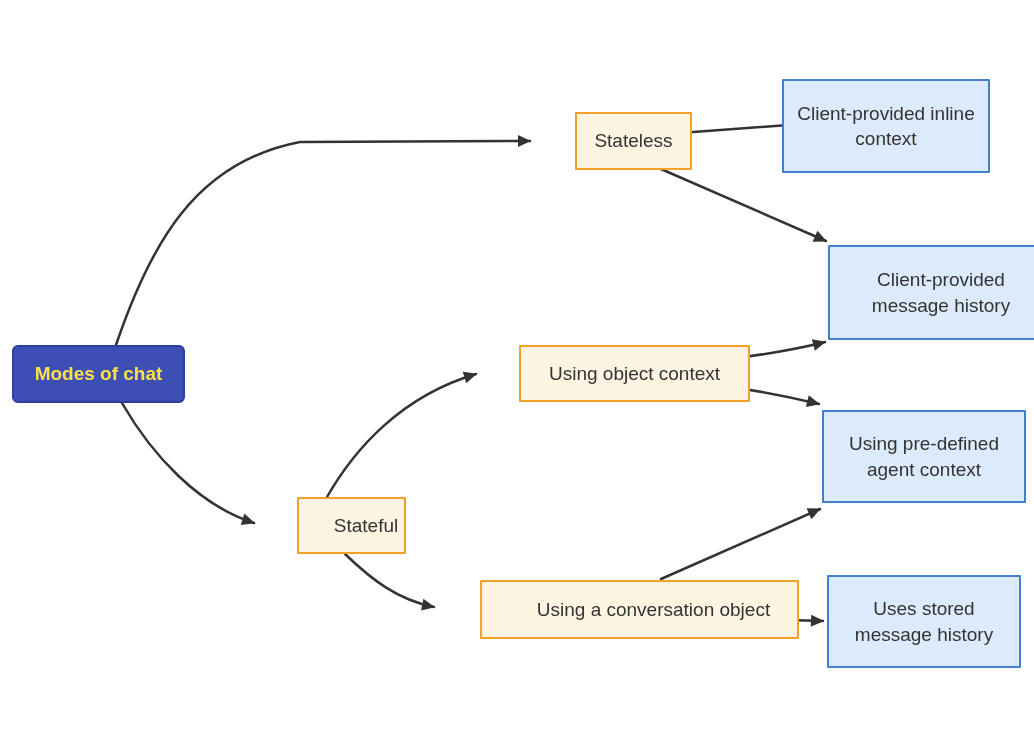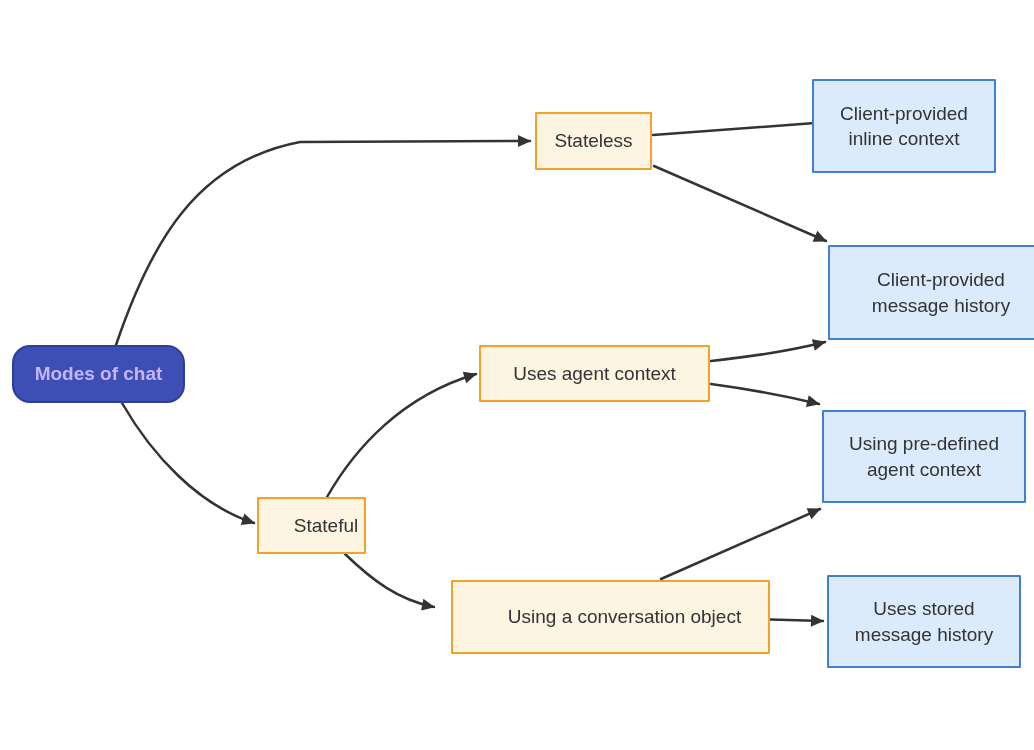--- a/index.html
+++ b/index.html
@@ -30,41 +30,42 @@
     text-align: center;
     box-sizing: border-box;
     font-size: 19px;
     line-height: 1.32;
     color: #333333;
     padding: 4px 8px;
   }
   .node.root {
     background: #3D4EB5;
     border: 2px solid #2F3D9B;
-    border-radius: 18px;
-    color: #c4b5fd;
+    border-radius: 6px;
+    color: #fde047;
     font-weight: bold;
   }
   .node.branch {
     background: #FDF5E1;
     border: 2px solid #F2A22B;
     border-radius: 1px;
+    margin-left: 40px;
   }
   .node.leaf {
     background: #DCEBFB;
     border: 2px solid #4080CE;
     border-radius: 1px;
   }
   
   #n-modes        { left: 12px;  top: 345px; width: 173px; height: 58px; }
   #n-stateless    { left: 535px; top: 112px; width: 117px; height: 58px; }
   #n-stateful     { left: 257px; top: 497px; width: 109px; height: 57px; padding-left: 37px; }
   #n-agentctx     { left: 479px; top: 345px; width: 231px; height: 57px; }
-  #n-convobj      { left: 451px; top: 580px; width: 319px; height: 74px; padding-left: 36px; }
-  #n-inlinectx    { left: 812px; top: 79px;  width: 184px; height: 94px; }
+  #n-convobj      { left: 440px; top: 580px; width: 319px; height: 59px; padding-left: 36px; }
+  #n-inlinectx    { left: 782px; top: 79px;  width: 208px; height: 94px; }
   #n-msghistory   { left: 828px; top: 245px; width: 226px; height: 95px; }
   #n-predefined   { left: 822px; top: 410px; width: 204px; height: 93px; }
   #n-storedhist   { left: 827px; top: 575px; width: 194px; height: 93px; }
   .edge {
     fill: none;
     stroke: #333333;
     stroke-width: 2.5;
     stroke-linecap: round;
   }
 </style>
@@ -90,21 +91,21 @@
     <path class="edge" d="M661,579 L820,509" marker-end="url(#arrow)"></path>
     <path class="edge" d="M757,619 L823,621" marker-end="url(#arrow)"></path>
   </svg>
 
   <div id="n-modes" class="node root">Modes of chat</div>
 
   <div id="n-stateless" class="node branch">Stateless</div>
 
   <div id="n-stateful" class="node branch">Stateful</div>
 
-  <div id="n-agentctx" class="node branch">Uses agent context</div>
+  <div id="n-agentctx" class="node branch">Using object context</div>
 
   <div id="n-convobj" class="node branch">Using a conversation object</div>
 
   <div id="n-inlinectx" class="node leaf">Client-provided inline context</div>
 
   <div id="n-msghistory" class="node leaf">Client-provided message history</div>
 
   <div id="n-predefined" class="node leaf">Using pre-defined agent context</div>
 
   <div id="n-storedhist" class="node leaf">Uses stored message history</div>

